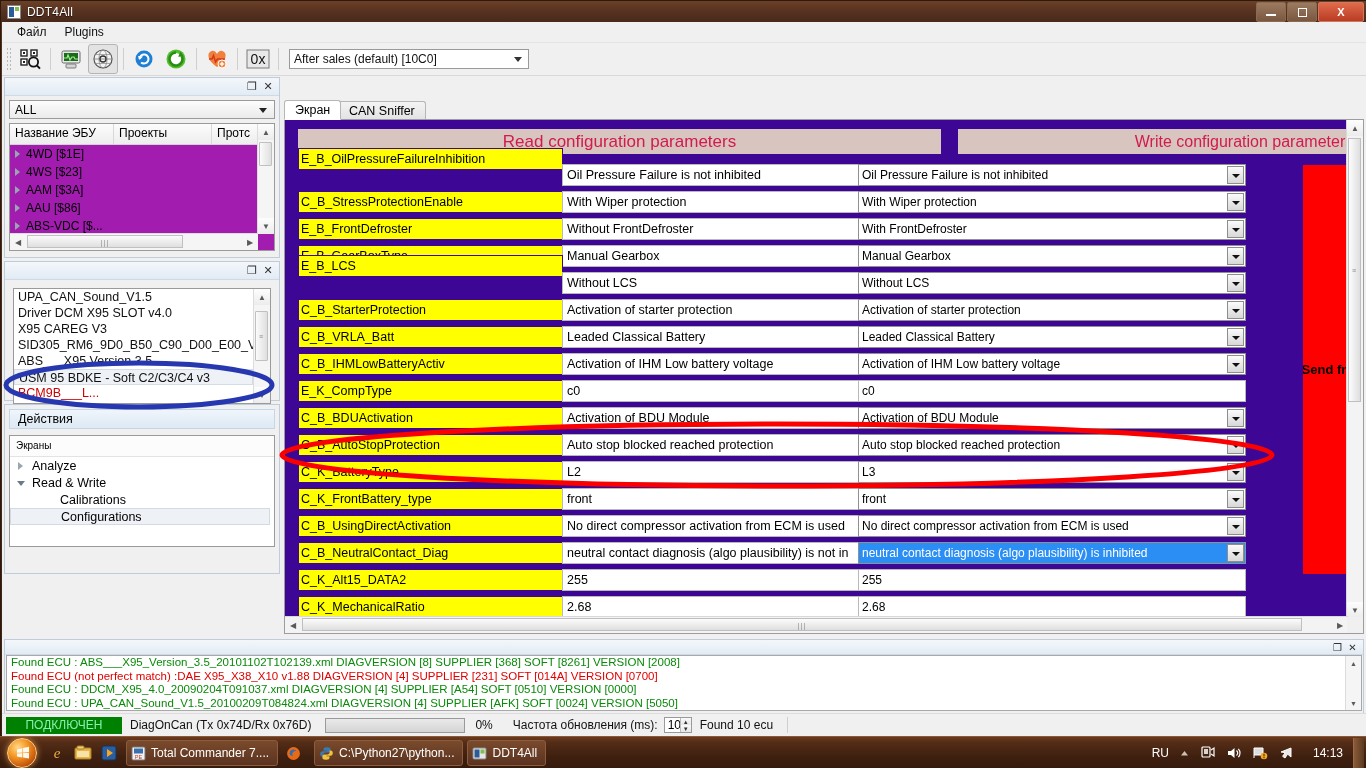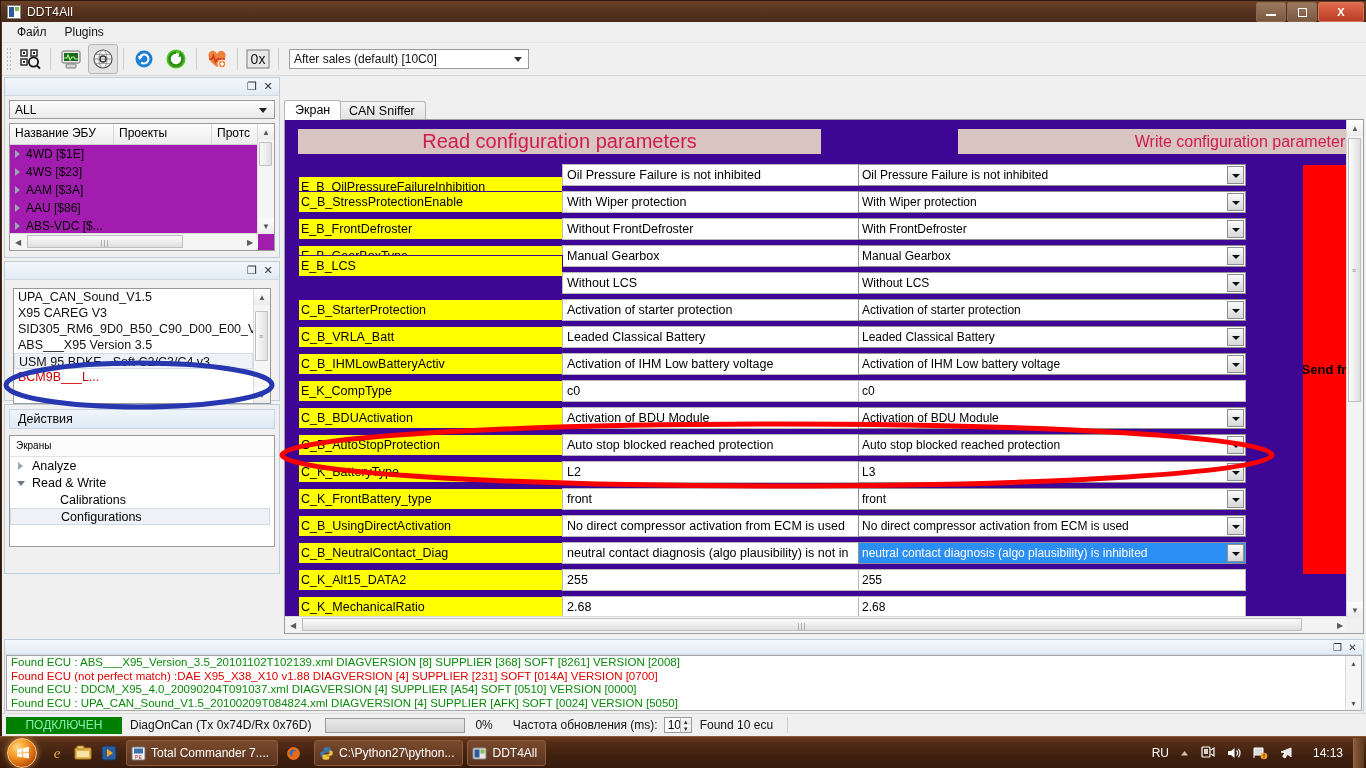--- a/index.html
+++ b/index.html
@@ -107,21 +107,21 @@
 
   
   #tabs{position:absolute;left:282px;top:78px;width:1080px;height:20px;}
   .tab{position:absolute;top:0;height:20px;line-height:19px;padding:0 10px;font-size:12.5px;border:1px solid #b6b6b6;border-bottom:none;border-radius:3px 3px 0 0;box-sizing:border-box;}
   .tab.active{background:#fff;border-bottom:1px solid #fff;z-index:2;}
   .tab.inactive{background:linear-gradient(to bottom,#f4f4f4,#e2e2e2);top:1px;height:19px;}
 
   #main-pane{position:absolute;left:282px;top:97px;width:1080px;height:515px;border:1px solid #9d9d9d;background:#fff;box-sizing:border-box;overflow:hidden;}
   #grid{position:absolute;left:0;top:0;width:1063px;height:498px;background:#3d0694;overflow:hidden;}
 
-  #col-read-head{position:absolute;left:13px;top:9px;width:523px;height:25px;background:#d9c5bf;color:#d21a4e;font-size:20px;display:flex;align-items:center;justify-content:center;}
+  #col-read-head{position:absolute;left:13px;top:9px;width:643px;height:25px;background:#d9c5bf;color:#d21a4e;font-size:17px;display:flex;align-items:center;justify-content:center;}
   #col-write-head{position:absolute;left:673px;top:9px;width:572px;height:25px;background:#d9c5bf;color:#d21a4e;font-size:16px;display:flex;align-items:center;justify-content:center;}
   .cell-name{position:absolute;left:13px;width:265px;height:22px;background:#ffff00;border:1px solid #3d0694;box-sizing:border-box;font-size:12.5px;line-height:20px;padding-left:2px;color:#000;white-space:nowrap;overflow:hidden;}
   .cell-value{position:absolute;left:277px;width:306px;height:22px;background:#fff;border:1px solid #b9b9b9;box-sizing:border-box;font-size:12.5px;line-height:20px;padding-left:4px;color:#000;white-space:nowrap;overflow:hidden;}
   .cell-combo{position:absolute;left:573px;width:388px;height:22px;background:#fff;border:1px solid #909090;box-sizing:border-box;font-size:12px;line-height:20px;padding-left:3px;color:#000;white-space:nowrap;overflow:hidden;}
   .cell-combo .cbtn{position:absolute;right:1px;top:1px;width:17px;height:18px;background:linear-gradient(to bottom,#fbfbfb,#d8d8d8);border:1px solid #8d8d8d;box-sizing:border-box;}
   .cell-combo .cbtn::after{content:"";position:absolute;left:4px;top:7px;width:0;height:0;border-left:4px solid transparent;border-right:4px solid transparent;border-top:4px solid #111;}
   .cell-combo.nocombo{border:1px solid #b9b9b9;}
   .cell-combo.selected{background:#2b8ef5;}
   .cell-combo.selected .txt{color:#fff;}
   .cell-combo .txt{display:inline-block;}
@@ -333,20 +333,21 @@
         </div>
       </div>
 
       <div class="dockpanel" style="height:140px;">
         <div class="dockhead">
           <div class="dbtn">❐</div>
           <div class="dbtn">✕</div>
         </div>
         <div id="ecu-list-wrap">
           <div class="ecu-item">UPA_CAN_Sound_V1.5</div>
+          <div class="ecu-item">Driver DCM X95 SLOT v4.0</div>
           <div class="ecu-item">X95 CAREG V3</div>
           <div class="ecu-item">SID305_RM6_9D0_B50_C90_D00_E00_V02</div>
           <div class="ecu-item">ABS___X95 Version 3.5</div>
           <div class="ecu-item sel">USM 95 BDKE - Soft C2/C3/C4 v3</div>
           <div class="ecu-item red">BCM9B___L...</div>
           <div class="vscroll">
             <div class="ar">▲</div>
             <div class="thumb" style="top:22px;height:50px;">
                 <span class="thumb-grip">≡</span>
               </div>
@@ -380,21 +381,21 @@
     <div id="tabs">
       <div class="tab active" style="left:0;">Экран</div>
       <div class="tab inactive" style="left:54px;">CAN Sniffer</div>
     </div>
 
     <div id="main-pane">
       <div id="grid">
         <div id="col-read-head">Read configuration parameters</div>
         <div id="col-write-head">Write configuration parameters</div>
         <div id="rows-host">
-            <div class="cell-name" style="top: 56px;">E_B_OilPressureFailureInhibition</div>
+            <div class="cell-name" style="top: 28px;">E_B_OilPressureFailureInhibition</div>
             <div class="cell-value" style="top: 44px;">Oil Pressure Failure is not inhibited</div>
             <div class="cell-combo" style="top: 44px;"><span class="txt">Oil Pressure Failure is not inhibited</span><span class="cbtn"></span></div>
             <div class="cell-name" style="top: 71px;">C_B_StressProtectionEnable</div>
             <div class="cell-value" style="top: 71px;">With Wiper protection</div>
             <div class="cell-combo" style="top: 71px;"><span class="txt">With Wiper protection</span><span class="cbtn"></span></div>
             <div class="cell-name" style="top: 98px;">E_B_FrontDefroster</div>
             <div class="cell-value" style="top: 98px;">Without FrontDefroster</div>
             <div class="cell-combo" style="top: 98px;"><span class="txt">With FrontDefroster</span><span class="cbtn"></span></div>
             <div class="cell-name" style="top: 125px;">E_B_GearBoxType</div>
             <div class="cell-value" style="top: 125px;">Manual Gearbox</div>

